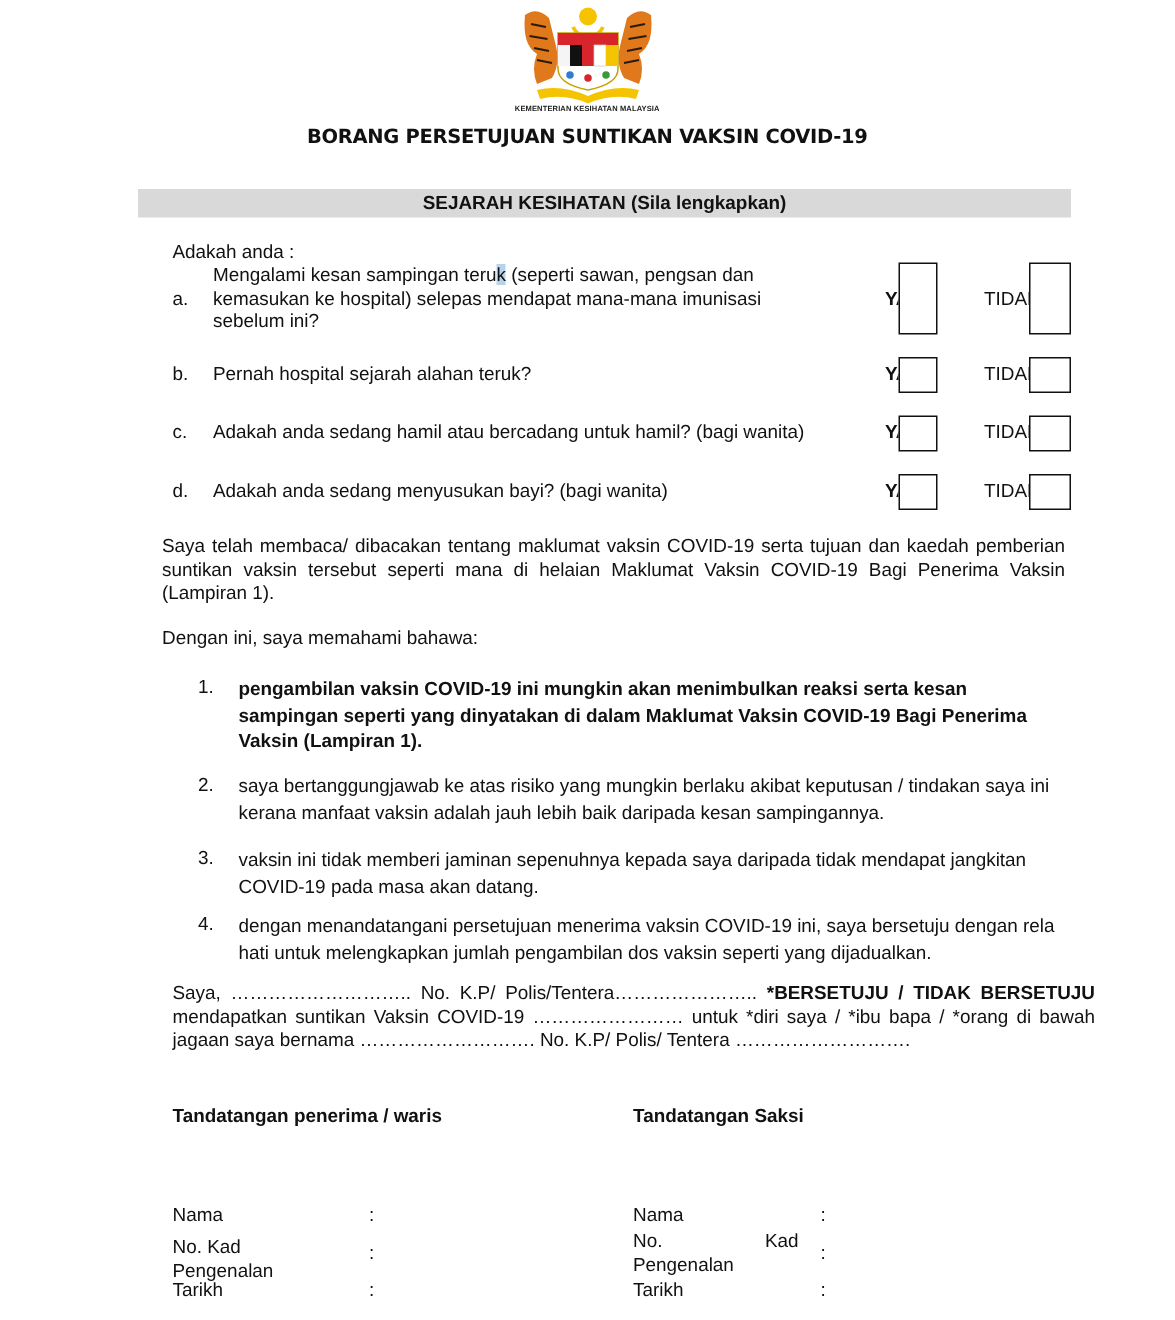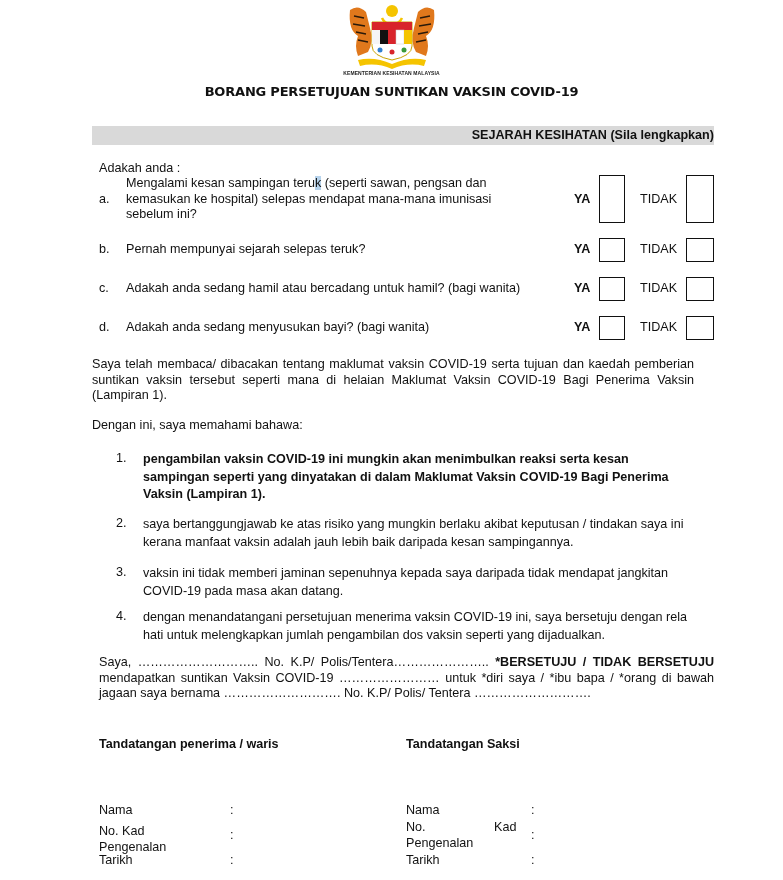--- a/index.html
+++ b/index.html
@@ -1,23 +1,23 @@
 <!DOCTYPE html>
 <html><head>
 <meta charset="utf-8">
 <style>
   html, body { margin:0; padding:0; background:#ffffff; }
   body { width:783px; height:880px; position:relative; overflow:hidden; font-family:"Liberation Sans", sans-serif; color:#111; }
   .abs { position:absolute; }
-  .t { font-size:12.6px; line-height:15.5px; }
+  .t { font-size:12.6px; line-height:15.5px;margin-left:16px; }
   .logo { left:344px; top:2px; width:96px; height:68px; }
   .ministry { left:300px; top:70px; width:183px; text-align:center; font-size:5px; font-weight:bold; letter-spacing:0.1px; color:#222; }
   .title { left:150px; top:84px; width:483px; text-align:center; font-family:"DejaVu Sans", sans-serif; font-weight:bold; font-size:13px; letter-spacing:-0.2px; }
   .section-bar { left:92px; top:126px; width:622px; height:19px; background:#d9d9d9; }
-  .section-title { width:100%; text-align:right; font-weight:bold; font-size:12.6px; line-height:19px; }
+  .section-title { width:100%; text-align:center; font-weight:bold; font-size:12.6px; line-height:19px; }
   .q-letter { left:99px; }
   .q-text { left:126px; }
   .ya { left:574px;font-weight:bold; }
   .tidak { left:640px; }
   .box { border:1px solid #111; background:#fff; box-sizing:border-box; }
   .para { left:92px; width:602px; text-align:justify; }
   .li-num { left:116px; }
   .li-text { left:143px; width:552px; }
   .sign-block { left:99px; width:615px; text-align:justify; text-align-last:left; }
   .bold { font-weight:bold; }
@@ -65,21 +65,21 @@
   <span>Mengalami kesan sampingan teru</span><span class="hl">k</span><span> (seperti sawan, pengsan dan</span><br>
   <span>kemasukan ke hospital) selepas mendapat mana-mana imunisasi</span><br>
   <span>sebelum ini?</span>
 </div>
 <div class="abs t ya" style="top:192px;">YA</div>
 <div class="abs box" style="left:599px; top:175px; width:26px; height:48px;"></div>
 <div class="abs t tidak" style="top:192px;">TIDAK</div>
 <div class="abs box" style="left:686px; top:175px; width:28px; height:48px;"></div>
 
 <div class="abs t q-letter" style="top:242px;">b.</div>
-<div class="abs t q-text" style="top:242px;">Pernah mempunyai sejarah selepas teruk?</div>
+<div class="abs t q-text" style="top:242px;">Pernah hospital sejarah alahan teruk?</div>
 <div class="abs t ya" style="top:242px;">YA</div>
 <div class="abs box" style="left:599px; top:238px; width:26px; height:24px;"></div>
 <div class="abs t tidak" style="top:242px;">TIDAK</div>
 <div class="abs box" style="left:686px; top:238px; width:28px; height:24px;"></div>
 
 <div class="abs t q-letter" style="top:281px;">c.</div>
 <div class="abs t q-text" style="top:281px;">Adakah anda sedang hamil atau bercadang untuk hamil? (bagi wanita)</div>
 <div class="abs t ya" style="top:281px;">YA</div>
 <div class="abs box" style="left:599px; top:277px; width:26px; height:24px;"></div>
 <div class="abs t tidak" style="top:281px;">TIDAK</div>

